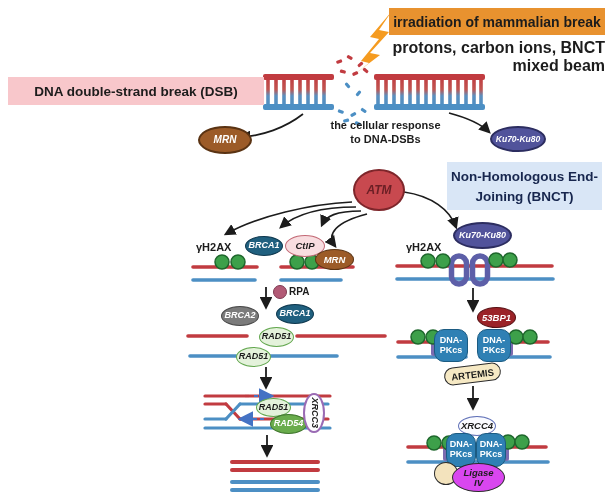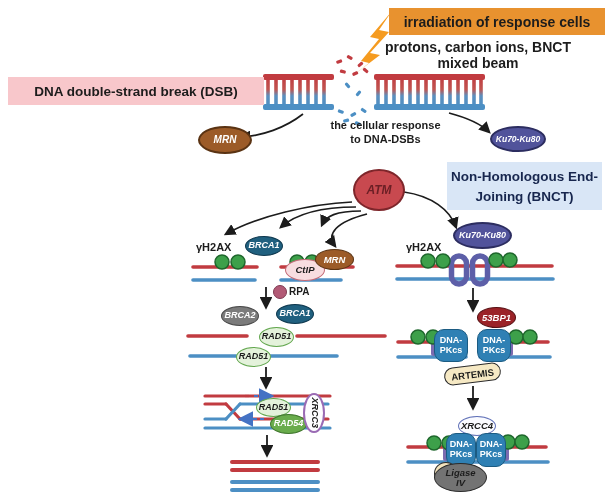--- a/index.html
+++ b/index.html
@@ -178,40 +178,40 @@
 
     <g fill="none" stroke="#1c1c1c" stroke-width="1.8">
       <path d="M 266 287 L 266 307" marker-end="url(#mk-black)"></path>
       <path d="M 266 367 L 266 387" marker-end="url(#mk-black)"></path>
       <path d="M 267 435 L 267 455" marker-end="url(#mk-black)"></path>
       <path d="M 473 288 L 473 310" marker-end="url(#mk-black)"></path>
       <path d="M 473 386 L 473 408" marker-end="url(#mk-black)"></path>
     </g>
   </svg>
 
-  <div class="abs banner orange-banner" style="left:389px;top:8px;width:216px;height:27px;">irradiation of response cells</div>
-  <div class="abs lbl" style="left:370px;top:39px;width:216px;font-size:14px;text-align:center;">protons, carbon ions, BNCT mixed beam</div>
+  <div class="abs banner orange-banner" style="left:389px;top:8px;width:216px;height:27px;">irradiation of mammalian break</div>
+  <div class="abs lbl" style="left:389px;top:39px;width:216px;font-size:16px;text-align:right;">protons, carbon ions, BNCT mixed beam</div>
 
   <div class="abs banner pink-banner" style="left:8px;top:77px;width:256px;height:28px;">DNA double-strand break (DSB)</div>
 
   <div class="abs note" style="left:313px;top:118px;width:145px;">
     <div>the cellular response</div>
     <div>to DNA-DSBs</div>
   </div>
 
   <div class="abs banner pathway-box" style="left:447px;top:162px;width:155px;height:48px;">Non-Homologous End-Joining (BNCT)</div>
 
   <div class="abs oval" style="left:198px;top:126px;width:54px;height:28px;background:#9C5B28;border:2px solid #5A3313;color:#fff;font-size:10px;">MRN</div>
   <div class="abs oval" style="left:490px;top:126px;width:56px;height:26px;background:#51539B;border:2px solid #2C2D60;color:#fff;font-size:8.5px;">Ku70-Ku80</div>
   <div class="abs oval" style="left:353px;top:169px;width:52px;height:42px;background:#C8494F;border:2.5px solid #7E262B;color:#6B1F25;font-size:12px;">ATM</div>
   <div class="abs oval" style="left:453px;top:222px;width:59px;height:27px;background:#51539B;border:2px solid #2C2D60;color:#fff;font-size:9px;">Ku70-Ku80</div>
 
   <div class="abs lbl" style="left:196px;top:241px;font-size:11px;">γH2AX</div>
   <div class="abs oval" style="left:245px;top:236px;width:38px;height:20px;background:#20607F;border:1.5px solid #10394F;color:#fff;font-size:9px;">BRCA1</div>
-  <div class="abs oval" style="left:285px;top:235px;width:40px;height:22px;background:#F8DDE0;border:1.5px solid #C36A76;color:#1c1c1c;font-size:9.5px;margin-top:24px;">CtIP</div>
+  <div class="abs oval" style="left:285px;top:235px;width:40px;height:22px;background:#F8DDE0;border:1.5px solid #C36A76;color:#1c1c1c;font-size:9.5px;">CtIP</div>
   <div class="abs oval" style="left:315px;top:249px;width:39px;height:21px;background:#9C5B28;border:1.5px solid #5A3313;color:#fff;font-size:9.5px;">MRN</div>
 
   <div class="abs oval" style="left:273px;top:285px;width:14px;height:14px;background:#B25A76;border:1.5px solid #7E3A52;"></div>
   <div class="abs lbl" style="left:289px;top:286px;font-size:10px;">RPA</div>
 
   <div class="abs oval" style="left:221px;top:306px;width:38px;height:20px;background:#7B7B7B;border:1.5px solid #4A4A4A;color:#fff;font-size:9px;">BRCA2</div>
   <div class="abs oval" style="left:276px;top:304px;width:38px;height:20px;background:#20607F;border:1.5px solid #10394F;color:#fff;font-size:9px;">BRCA1</div>
   <div class="abs oval" style="left:259px;top:327px;width:35px;height:20px;background:#E4F2DB;border:1.5px solid #63A74F;color:#1c1c1c;font-size:9px;">RAD51</div>
   <div class="abs oval" style="left:236px;top:347px;width:35px;height:20px;background:#E4F2DB;border:1.5px solid #63A74F;color:#1c1c1c;font-size:9px;">RAD51</div>
 
@@ -225,15 +225,15 @@
 
   <div class="abs oval" style="left:477px;top:307px;width:39px;height:21px;background:#9B2328;border:1.5px solid #551013;color:#fff;font-size:9.5px;">53BP1</div>
   <div class="abs blob" style="left:434px;top:329px;width:34px;height:33px;">DNA-PKcs</div>
   <div class="abs blob" style="left:477px;top:329px;width:34px;height:33px;">DNA-PKcs</div>
   <div class="abs banner" style="left:444px;top:365px;width:57px;height:18px;border-radius:9px;background:#F6E9C4;border:1.5px solid #2B2B2B;font-size:9.5px;transform:rotate(-7deg);">ARTEMIS</div>
 
   <div class="abs oval" style="left:458px;top:416px;width:38px;height:20px;background:#FAFBFF;border:1.5px solid #6272B8;color:#1c1c1c;font-size:9.5px;">XRCC4</div>
   <div class="abs blob" style="left:446px;top:433px;width:30px;height:34px;">DNA-PKcs</div>
   <div class="abs blob" style="left:476px;top:433px;width:30px;height:34px;">DNA-PKcs</div>
   <div class="abs oval" style="left:434px;top:462px;width:24px;height:23px;background:#F3E3BD;border:1.5px solid #2B2B2B;"></div>
-  <div class="abs oval" style="left:434px;top:463px;width:53px;height:29px;background:#737373;border:1.5px solid #2B2B2B;color:#1c1c1c;font-size:9.5px;padding:0 8px;">Ligase IV</div>
+  <div class="abs oval" style="left:452px;top:463px;width:53px;height:29px;background:#d946ef;border:1.5px solid #2B2B2B;color:#1c1c1c;font-size:9.5px;padding:0 8px;">Ligase IV</div>
 
 </div>
 
 </body></html>

